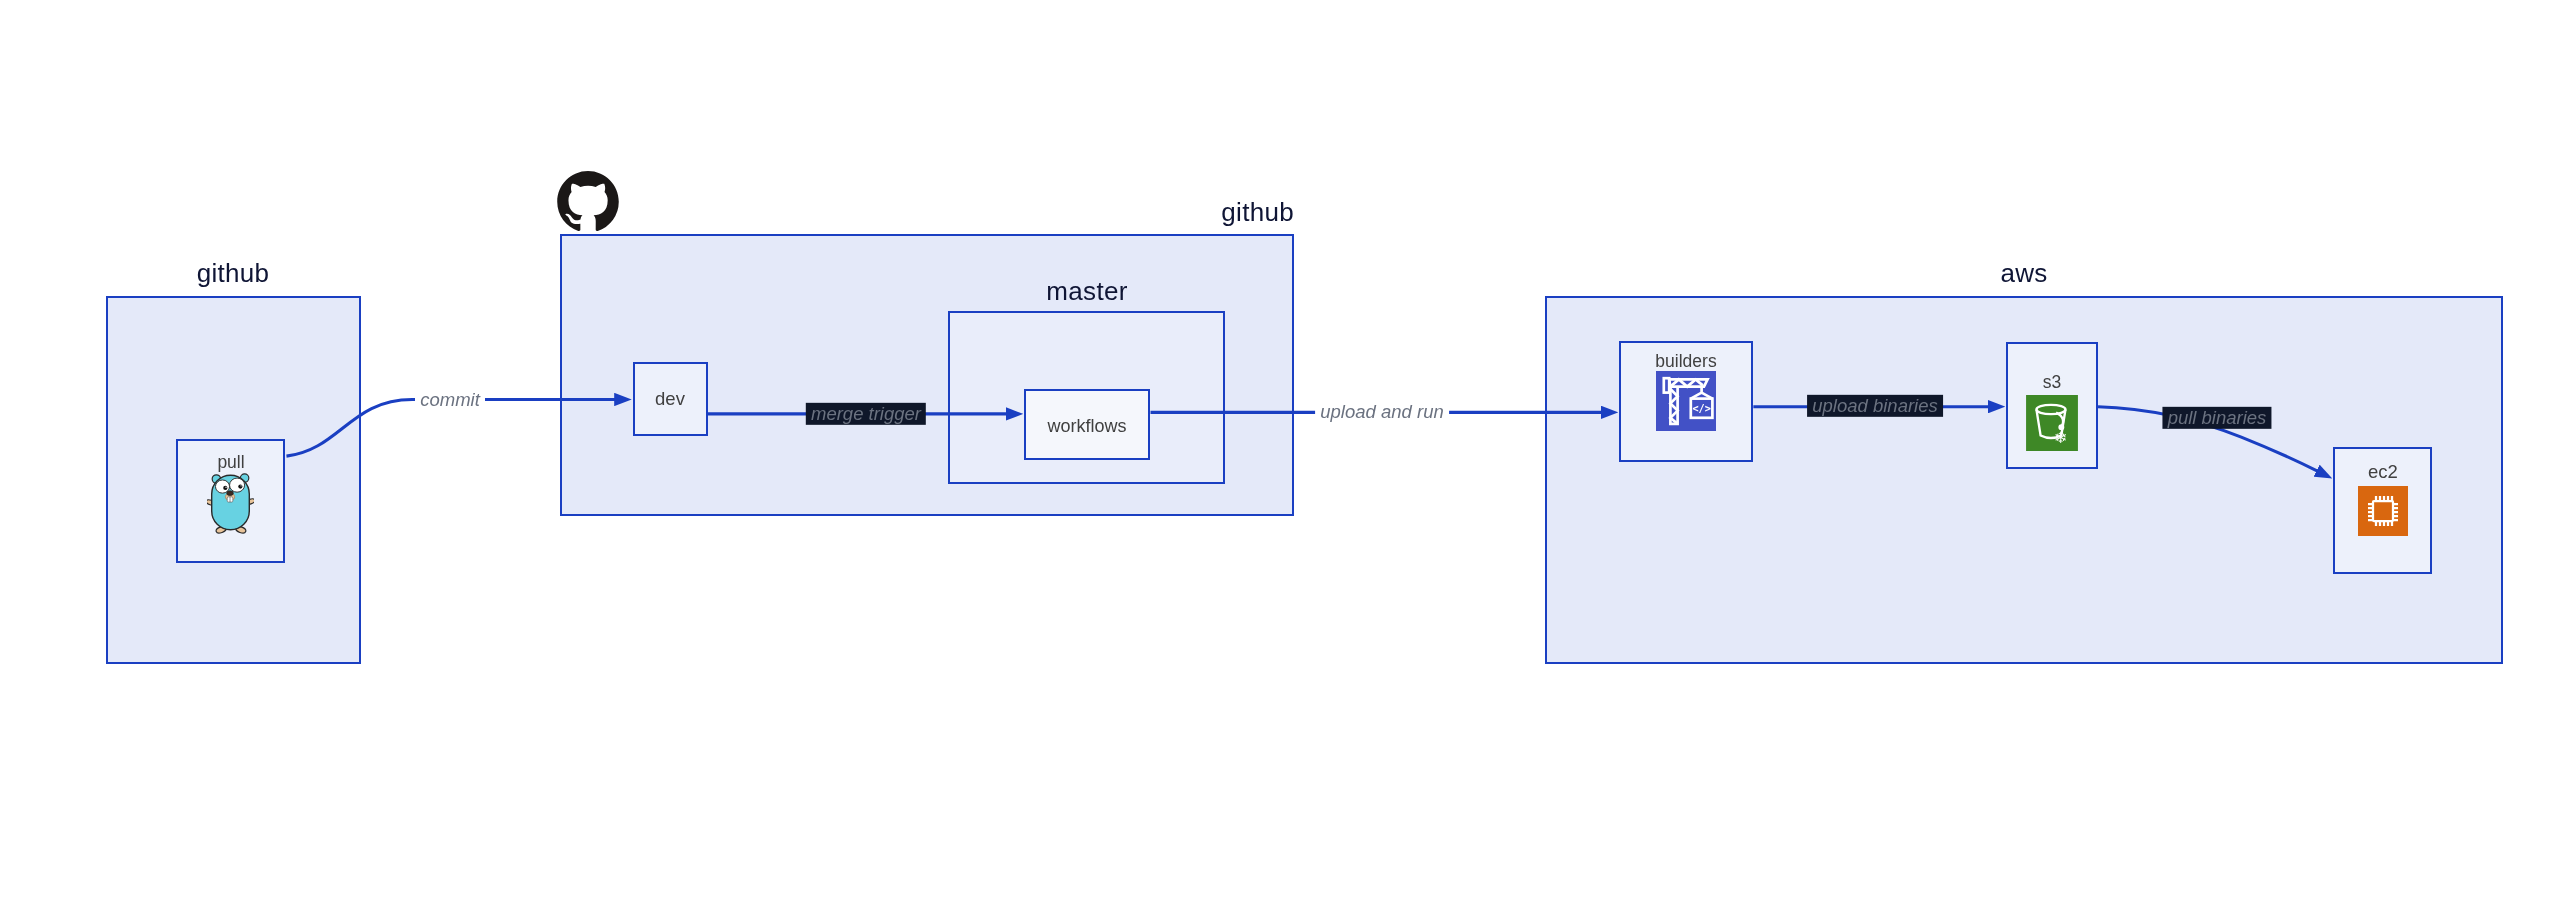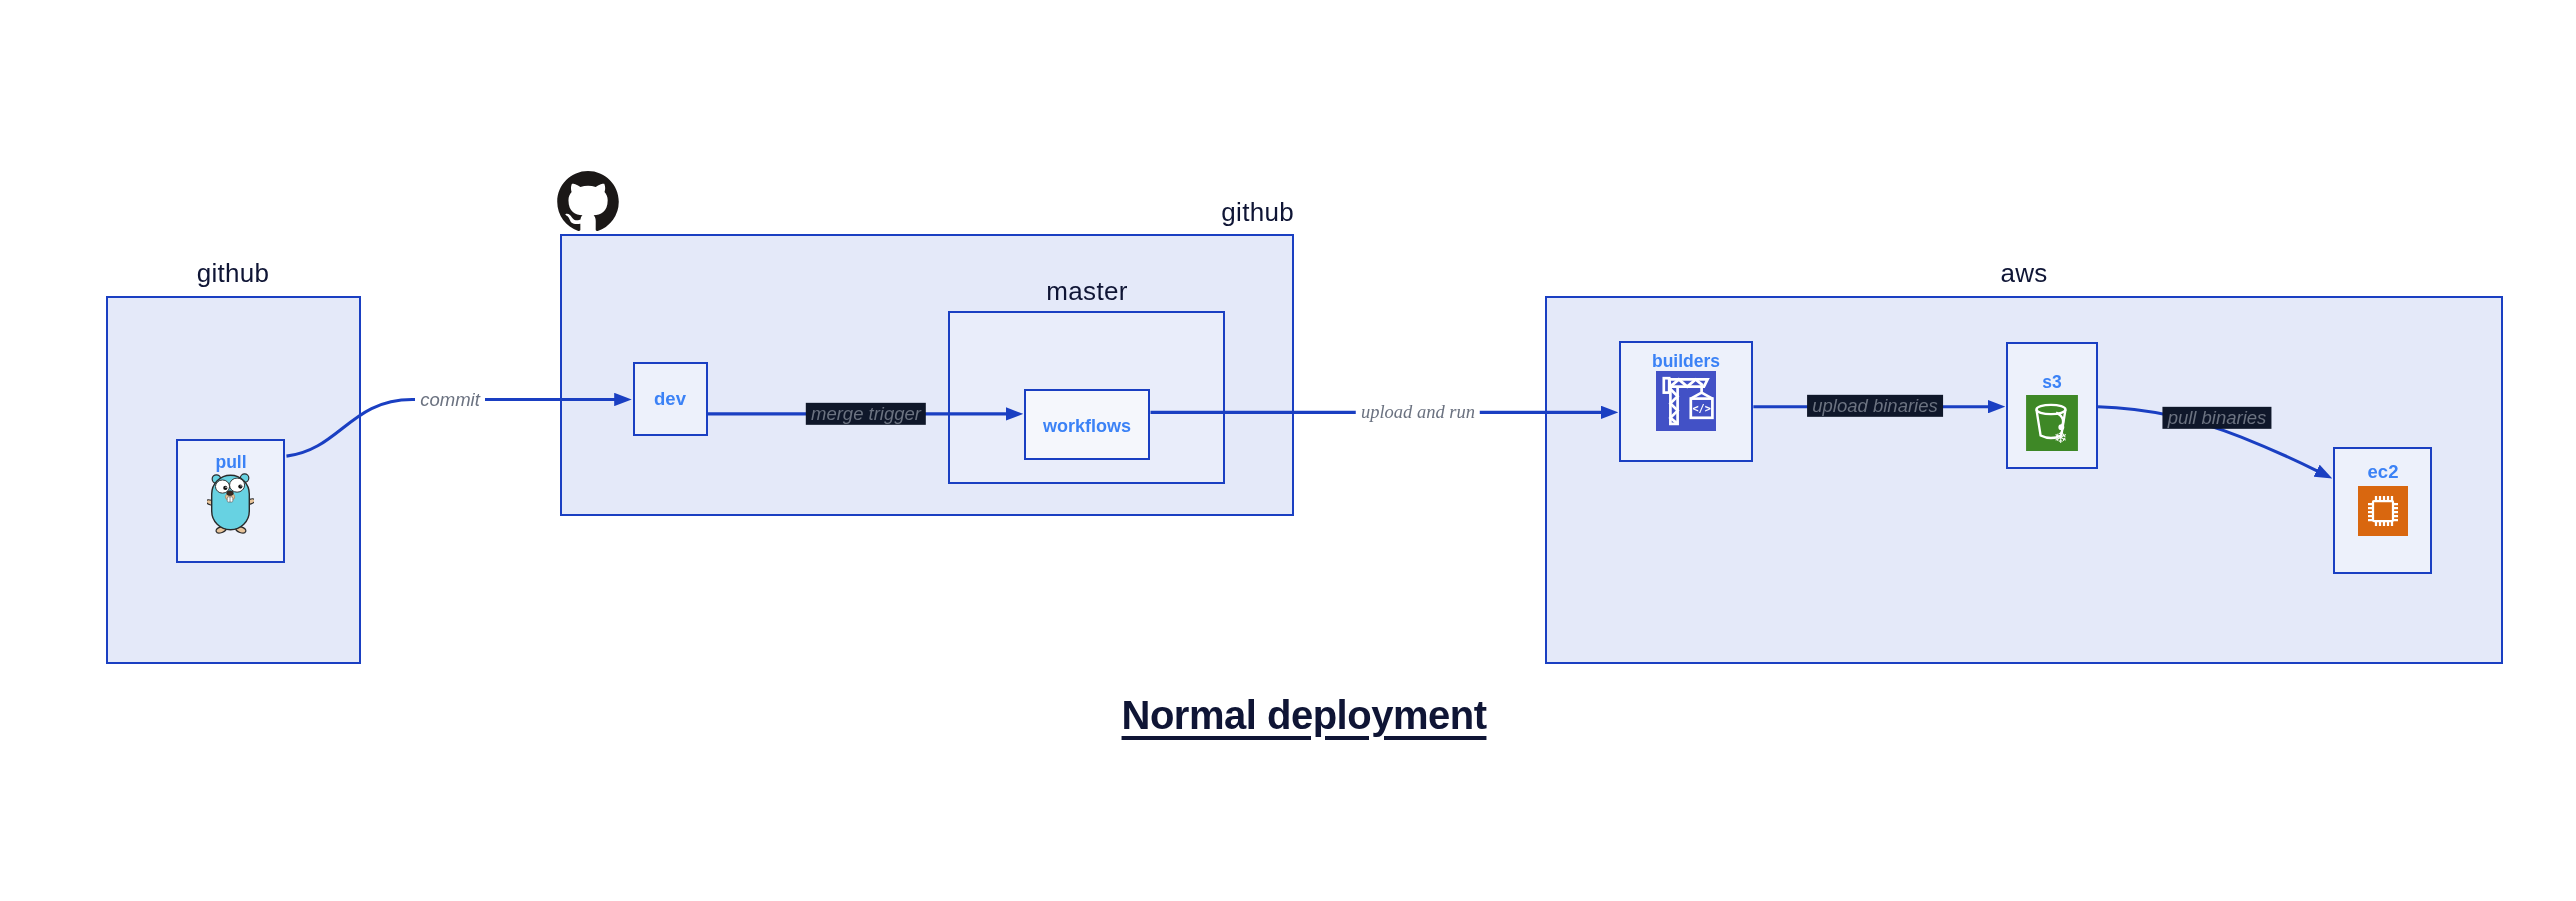--- a/index.html
+++ b/index.html
@@ -11,21 +11,21 @@
   .nbox { position: absolute; box-sizing: border-box; border: 2.6px solid #1a3fc2; background: #edf1fb; }
   .gbox.master { background: #e9edfa; }
   .nbox.workflows { background: #f5f7fc; }
 
   
   .glabel { position: absolute; color: #0f1535; font-size: 26px; font-weight: 500; letter-spacing: 0.3px; white-space: nowrap; }
   .glabel.center { transform: translateX(-50%); }
   .glabel.rightalign { transform: translateX(-100%); }
 
   
-  .nlabel { position: absolute; color: #3b82f6; font-weight: bold; white-space: nowrap; transform: translate(-50%, -50%); }
+  .nlabel { position: absolute; color: #404040; font-weight: normal; white-space: nowrap; transform: translate(-50%, -50%); }
 
   
   .elabel { position: absolute; color: #6b7280; font-style: italic; font-size: 18.5px; white-space: nowrap;
             transform: translate(-50%, -50%); padding: 1px 5.2px; line-height: 1.1; }
   .elabel.on-white { background: #ffffff; }
   .elabel.on-lav { background: #0f172a; }
 
   .edges { position: absolute; left: 0; top: 0; z-index: 5; }
   .labels-layer { position: absolute; inset: 0; z-index: 10; }
   .icon { position: absolute; z-index: 8; }
@@ -137,20 +137,19 @@
 
     <div class="nlabel" style="left:231px; top:462px; font-size:17.5px;">pull</div>
     <div class="nlabel" style="left:670px; top:399px; font-size:18.5px;">dev</div>
     <div class="nlabel" style="left:1087px; top:426px; font-size:18px;">workflows</div>
     <div class="nlabel" style="left:1686px; top:361px; font-size:17.5px;">builders</div>
     <div class="nlabel" style="left:2052px; top:367px; font-size:17.5px;margin-top:15px;">s3</div>
     <div class="nlabel" style="left:2383px; top:472px; font-size:18.5px;">ec2</div>
 
     <div class="elabel on-white" style="left:450px; top:400px;">commit</div>
     <div class="elabel on-lav" style="left:866px; top:414px;">merge trigger</div>
-    <div class="elabel on-white" style="left:1418px; top:412px;font-family:Liberation Serif, serif;">upload and run</div>
+    <div class="elabel on-white" style="left:1382px; top:412px;">upload and run</div>
     <div class="elabel on-lav" style="left:1875px; top:406px;">upload binaries</div>
     <div class="elabel on-lav" style="left:2217px; top:418px;">pull binaries</div>
   </div>
 
-  <div class="title">Normal deployment</div>
 </div>
 
 
 </body></html>

